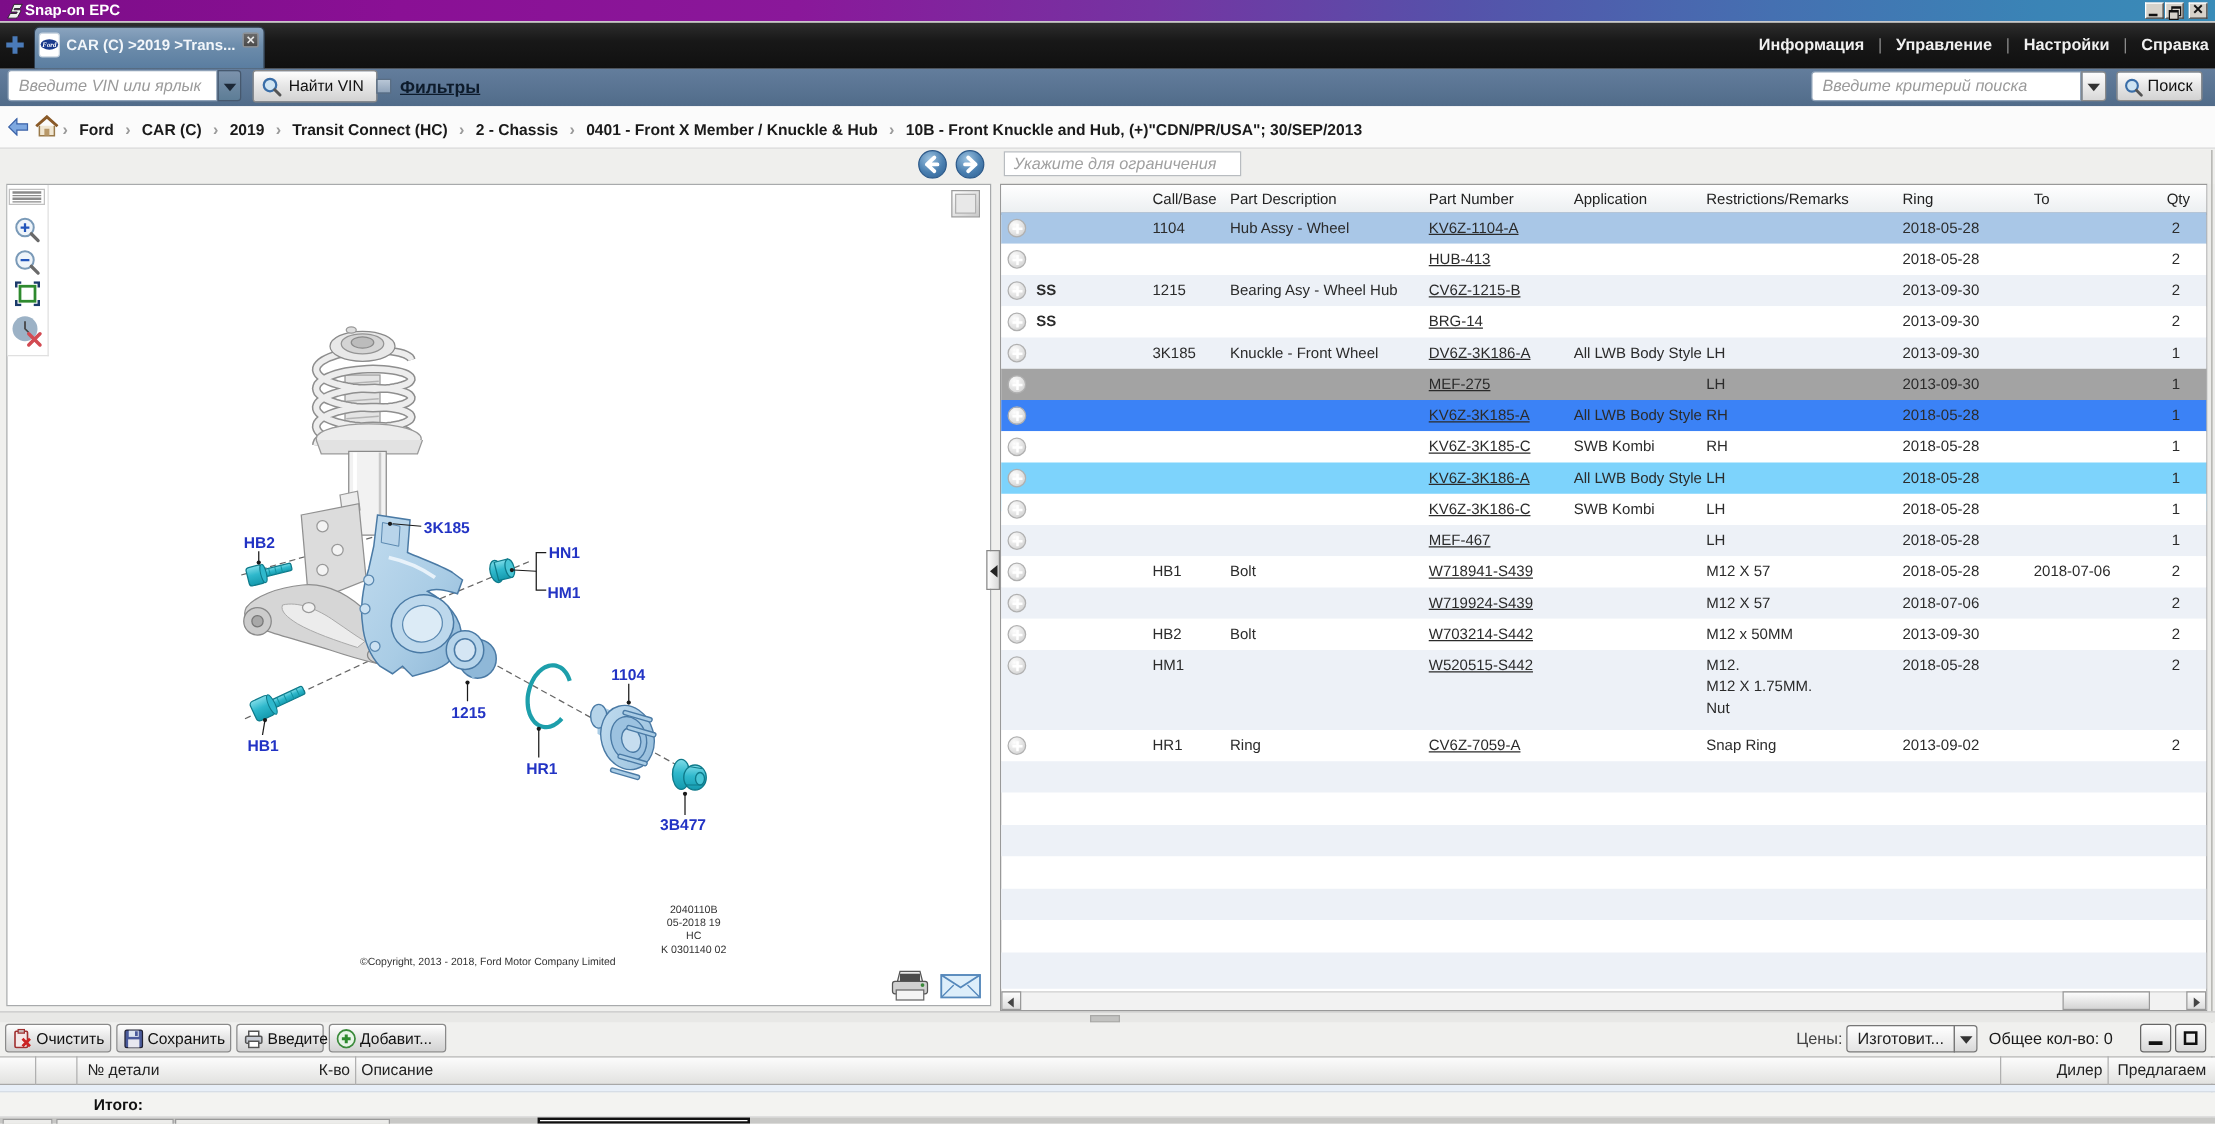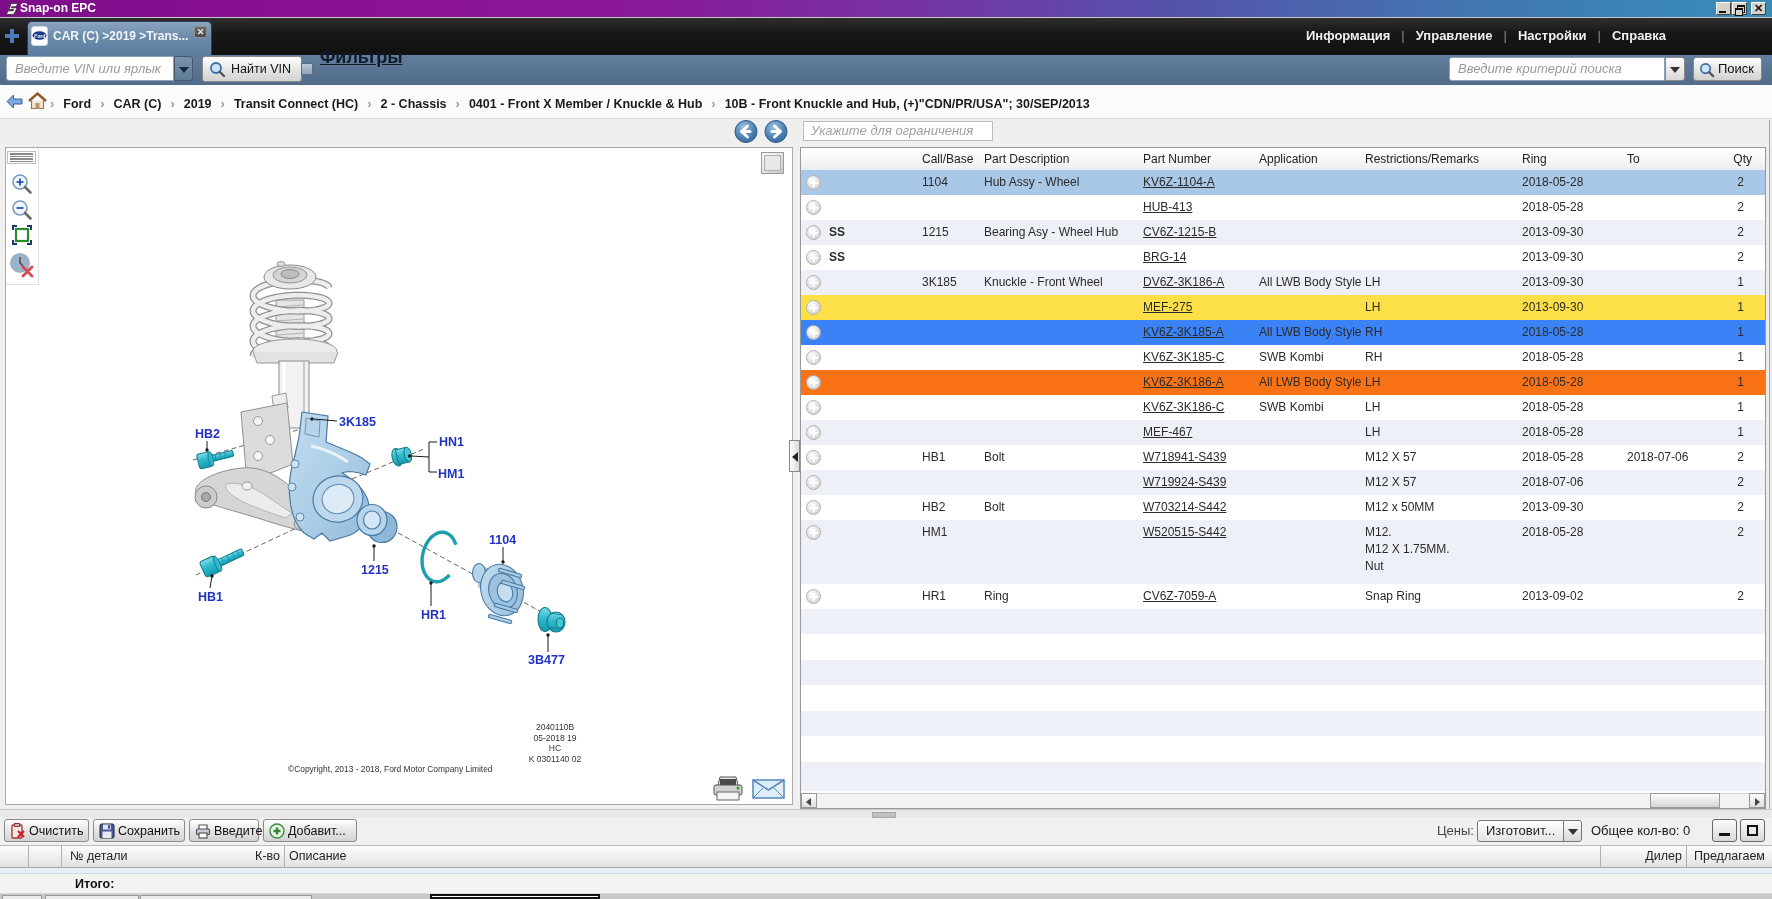--- a/index.html
+++ b/index.html
@@ -38,36 +38,36 @@
 
 <div class="a" style="left:27px;top:21px;width:185px;height:34px;background:linear-gradient(#8ba4bf,#6c8cab 45%,#5a7da0);border:1px solid #2e3c4c;border-bottom:none;border-radius:5px 5px 0 0;box-sizing:border-box;"></div>
 <div class="a" style="left:31px;top:26px;width:17px;height:20px;background:#fff;border-radius:3px;border:1px solid #c8d4e0;box-sizing:border-box;"></div>
 <svg class="a" style="left:32px;top:31px" width="15" height="9" viewBox="0 0 15 9">
     <ellipse cx="7.5" cy="4.5" rx="7" ry="4.2" fill="#1a3a8c"></ellipse>
     <text x="7.5" y="6.5" font-size="5.5" font-style="italic" font-weight="bold" fill="#fff" text-anchor="middle" font-family="Liberation Serif,serif">Ford</text>
   </svg>
 <div class="a" style="left:53px;top:29px;font-size:12px;font-weight:bold;color:#f2f6fa;white-space:nowrap;width:138px;overflow:hidden;">CAR (C) &gt;2019 &gt;Trans...</div>
 <div class="a" style="left:194px;top:26px;width:13px;height:12px;background:linear-gradient(#6a6a6a,#4a4a4a);border:1px solid #909090;border-radius:2px;box-sizing:border-box;color:#e8e8e8;font-size:9px;line-height:10px;text-align:center;font-weight:bold;">✕</div>
 
-<div class="a" style="left:1306px;top:28px;font-size:13px;font-weight:bold;color:#f0f0f0;">Информация<span style="color:#8a8a8a;font-weight:normal;padding:0 11px;">|</span>Управление<span style="color:#8a8a8a;font-weight:normal;padding:0 11px;">|</span>Настройки<span style="color:#8a8a8a;font-weight:normal;padding:0 11px;">|</span>Справка</div>
+<div class="a" style="left:1407px;top:28px;font-size:13px;font-weight:bold;color:#f0f0f0;">Информация<span style="color:#8a8a8a;font-weight:normal;padding:0 11px;">|</span>Управление<span style="color:#8a8a8a;font-weight:normal;padding:0 11px;">|</span>Настройки<span style="color:#8a8a8a;font-weight:normal;padding:0 11px;">|</span>Справка</div>
 
 <div class="a" style="left:0;top:55px;width:1772px;height:30px;background:linear-gradient(#637d9c,#56718f 70%,#516b89);"></div>
 <div class="a" style="left:6px;top:56px;width:168px;height:25px;background:#fff;border:1px solid #8fa2b8;border-radius:3px 0 0 3px;box-sizing:border-box;font-size:13px;font-style:italic;color:#9a9a9a;line-height:23px;padding-left:8px;">Введите VIN или ярлык</div>
 <div class="a" style="left:174px;top:56px;width:19px;height:25px;background:linear-gradient(#7c92ac,#5d7d96);border:1px solid #46586e;border-radius:0 3px 3px 0;box-sizing:border-box;">
     <div class="a" style="left:4px;top:10px;width:0;height:0;border-left:5px solid transparent;border-right:5px solid transparent;border-top:6px solid #1c2836;"></div>
   </div>
 <div class="a btn" style="left:202px;top:56px;width:100px;height:26px;box-sizing:border-box;">
  <svg class="a" style="left:6px;top:4px" width="17" height="17" viewBox="0 0 17 17">
       <circle cx="7" cy="7" r="5" fill="#cfe4f2" stroke="#3a6ea8" stroke-width="1.8"></circle>
       <line x1="10.8" y1="10.8" x2="15" y2="15" stroke="#555" stroke-width="2.4" stroke-linecap="round"></line>
     </svg>
  <div class="a" style="left:28px;top:5px;font-size:12.5px;color:#111;white-space:nowrap;">Найти VIN</div>
 </div>
 <div class="a" style="left:301px;top:63px;width:12px;height:12px;background:linear-gradient(#b8c6d6,#8fa3ba);border:1px solid #5a6e84;box-sizing:border-box;"></div>
-<div class="a" style="left:320px;top:47px;font-size:18px;font-weight:bold;color:#0d1b2b;text-decoration:underline;">Фильтры</div>
+<div class="a" style="left:320px;top:61px;font-size:14px;font-weight:bold;color:#0d1b2b;text-decoration:underline;">Фильтры</div>
 
 <div class="a" style="left:1449px;top:57px;width:216px;height:24px;background:#fff;border:1px solid #8fa2b8;border-radius:3px 0 0 3px;box-sizing:border-box;font-size:13px;font-style:italic;color:#9a9a9a;line-height:22px;padding-left:8px;">Введите критерий поиска</div>
 <div class="a" style="left:1665px;top:57px;width:20px;height:24px;background:linear-gradient(#fdfdfd,#d8d8d8);border:1px solid #8a8a8a;border-radius:0 3px 3px 0;box-sizing:border-box;">
     <div class="a" style="left:4px;top:9px;width:0;height:0;border-left:5px solid transparent;border-right:5px solid transparent;border-top:6px solid #333;"></div>
   </div>
 <div class="a btn" style="left:1693px;top:57px;width:69px;height:24px;box-sizing:border-box;">
  <svg class="a" style="left:5px;top:4px" width="16" height="16" viewBox="0 0 17 17">
       <circle cx="7" cy="7" r="5" fill="#cfe4f2" stroke="#3a6ea8" stroke-width="1.8"></circle>
       <line x1="10.8" y1="10.8" x2="15" y2="15" stroke="#555" stroke-width="2.4" stroke-linecap="round"></line>
     </svg>
@@ -359,21 +359,21 @@
 <div class="a" style="left:801px;top:270px;width:964px;height:25px;background:#edf1f7;">
     <div class="plus"></div>
     <div class="cell" style="left:121px;">3K185</div>
     <div class="cell" style="left:183px;">Knuckle - Front Wheel</div>
     <div class="cell lnk" style="left:342px;">DV6Z-3K186-A</div>
     <div class="cell" style="left:458px;">All LWB Body Style</div>
     <div class="cell" style="left:564px;line-height:17px;padding-top:4px;height:auto;">LH</div>
     <div class="cell" style="left:721px;">2013-09-30</div>
     <div class="cell" style="left:905px;width:38px;text-align:right;">1</div>
   </div>
-<div class="a" style="left:801px;top:295px;width:964px;height:25px;background:#fde047;">
+<div class="a" style="left:801px;top:295px;width:964px;height:25px;background:#a3a3a3;">
     <div class="plus"></div>
     <div class="cell lnk" style="left:342px;">MEF-275</div>
     <div class="cell" style="left:564px;line-height:17px;padding-top:4px;height:auto;">LH</div>
     <div class="cell" style="left:721px;">2013-09-30</div>
     <div class="cell" style="left:905px;width:38px;text-align:right;">1</div>
   </div>
 <div class="a" style="left:801px;top:320px;width:964px;height:25px;background:#3b82f6;">
     <div class="plus"></div>
     <div class="cell lnk" style="left:342px;">KV6Z-3K185-A</div>
     <div class="cell" style="left:458px;">All LWB Body Style</div>
@@ -382,21 +382,21 @@
     <div class="cell" style="left:905px;width:38px;text-align:right;">1</div>
   </div>
 <div class="a" style="left:801px;top:345px;width:964px;height:25px;background:#ffffff;">
     <div class="plus"></div>
     <div class="cell lnk" style="left:342px;">KV6Z-3K185-C</div>
     <div class="cell" style="left:458px;">SWB Kombi</div>
     <div class="cell" style="left:564px;line-height:17px;padding-top:4px;height:auto;">RH</div>
     <div class="cell" style="left:721px;">2018-05-28</div>
     <div class="cell" style="left:905px;width:38px;text-align:right;">1</div>
   </div>
-<div class="a" style="left:801px;top:370px;width:964px;height:39px;background:#f97316;">
+<div class="a" style="left:801px;top:370px;width:964px;height:39px;background:#7dd3fc;">
     <div class="plus"></div>
     <div class="cell lnk" style="left:342px;">KV6Z-3K186-A</div>
     <div class="cell" style="left:458px;">All LWB Body Style</div>
     <div class="cell" style="left:564px;line-height:17px;padding-top:4px;height:auto;">LH</div>
     <div class="cell" style="left:721px;">2018-05-28</div>
     <div class="cell" style="left:905px;width:38px;text-align:right;">1</div>
   </div>
 <div class="a" style="left:801px;top:395px;width:964px;height:25px;background:#ffffff;">
     <div class="plus"></div>
     <div class="cell lnk" style="left:342px;">KV6Z-3K186-C</div>

